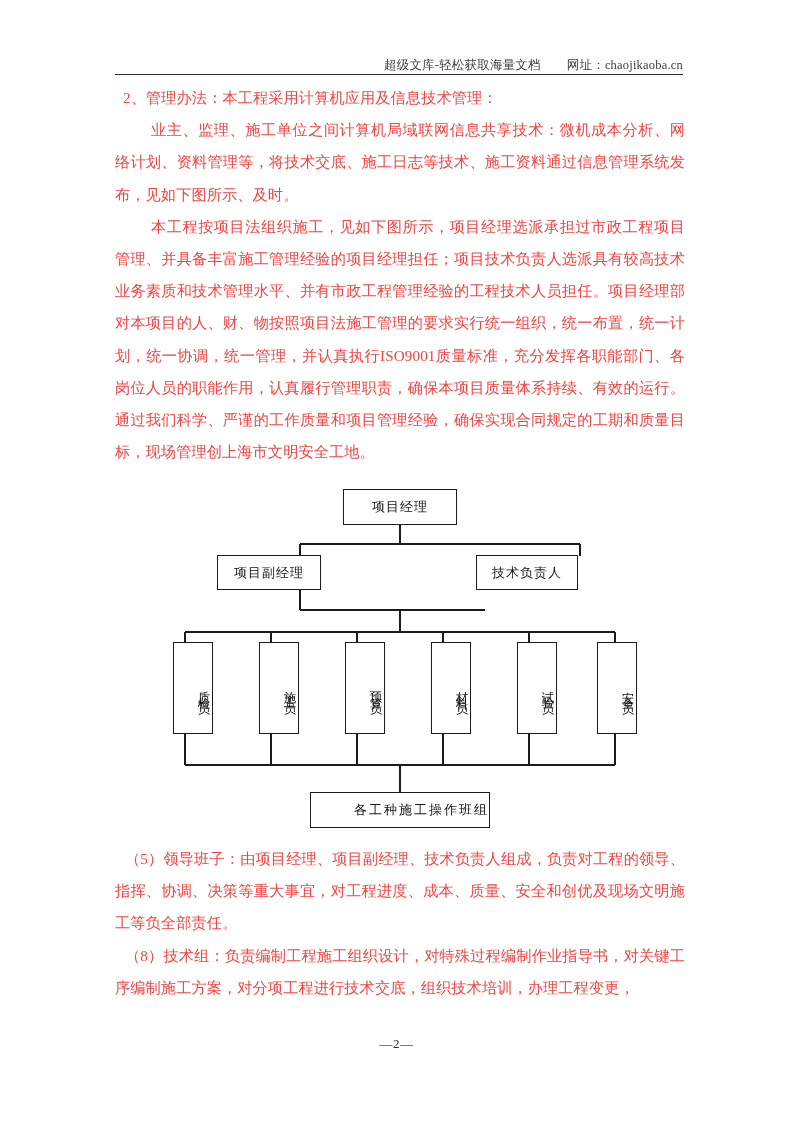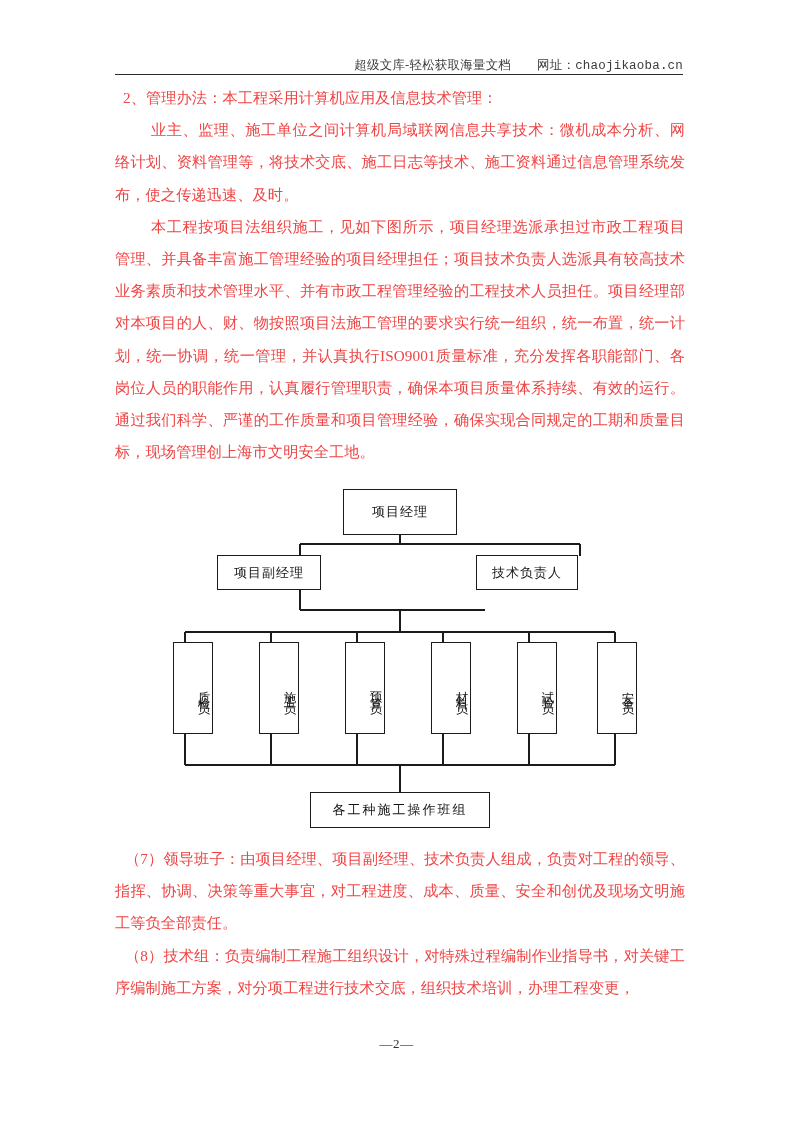--- a/index.html
+++ b/index.html
@@ -32,21 +32,21 @@
     justify-content: flex-end;
     align-items: flex-end;
     gap: 26px;
     font-size: 12.5px;
     color: #3c3c3c;
     letter-spacing: 0.2px;
     white-space: nowrap;
   }
   .page-header .hdr-url-label { letter-spacing: 0.2px; text-align: center; }
   .page-header .hdr-url {
-    font-family: Liberation Mono, monospace;
+    font-family: Liberation Serif, serif;
   }
   .header-rule {
     position: absolute;
     left: 115px;
     top: 74px;
     width: 568px;
     height: 0;
     border-top: 1.3px solid #2a2a2a;
   }
 
@@ -123,21 +123,21 @@
 <div class="page">
 
   <div class="page-header">
     <span class="hdr-site">超级文库-轻松获取海量文档</span>
     <span class="hdr-url-wrap"><span class="hdr-url-label">网址：</span><span class="hdr-url">chaojikaoba.cn</span></span>
   </div>
   <div class="header-rule"></div>
 
   <div class="body-col">
     <p class="para indent-1">2、管理办法：本工程采用计算机应用及信息技术管理：</p>
-    <p class="para indent-2">业主、监理、施工单位之间计算机局域联网信息共享技术：微机成本分析、网络计划、资料管理等，将技术交底、施工日志等技术、施工资料通过信息管理系统发布，使之传递迅速、及时。</p>
+    <p class="para indent-2">业主、监理、施工单位之间计算机局域联网信息共享技术：微机成本分析、网络计划、资料管理等，将技术交底、施工日志等技术、施工资料通过信息管理系统发布，见如下图所示、及时。</p>
     <p class="para indent-2">本工程按项目法组织施工，见如下图所示，项目经理选派承担过市政工程项目管理、并具备丰富施工管理经验的项目经理担任；项目技术负责人选派具有较高技术业务素质和技术管理水平、并有市政工程管理经验的工程技术人员担任。项目经理部对本项目的人、财、物按照项目法施工管理的要求实行统一组织，统一布置，统一计划，统一协调，统一管理，并认真执行ISO9001质量标准，充分发挥各职能部门、各岗位人员的职能作用，认真履行管理职责，确保本项目质量体系持续、有效的运行。通过我们科学、严谨的工作质量和项目管理经验，确保实现合同规定的工期和质量目标，现场管理创上海市文明安全工地。</p>
   </div>
 
   <div class="org-chart">
 
     <svg width="570" height="355" viewBox="0 0 570 355">
       <g stroke="#1b1b1b" stroke-width="1.2" fill="none" shape-rendering="crispEdges">
 
         <line x1="285" y1="40" x2="285" y2="60"></line>
 
@@ -170,21 +170,21 @@
         <line x1="328" y1="250" x2="328" y2="281"></line>
         <line x1="414" y1="250" x2="414" y2="281"></line>
         <line x1="500" y1="250" x2="500" y2="281"></line>
 
         <line x1="70" y1="281" x2="500" y2="281"></line>
 
         <line x1="285" y1="281" x2="285" y2="308"></line>
       </g>
     </svg>
 
-    <div class="node" style="left:228px; top:5px; width:114px; height:46px;">
+    <div class="node" style="left:228px; top:5px; width:114px; height:36px;">
       <span>项目经理</span>
     </div>
 
     <div class="node" style="left:361px; top:71px; width:102px; height:35px;">
       <span>技术负责人</span>
     </div>
     <div class="node" style="left:102px; top:71px; width:104px; height:35px;">
       <span>项目副经理</span>
     </div>
 
@@ -200,27 +200,27 @@
     <div class="node vertical" style="left:316px; top:158px; width:40px; height:92px;">
       <span>材料员</span>
     </div>
     <div class="node vertical" style="left:402px; top:158px; width:40px; height:92px;">
       <span>试验员</span>
     </div>
     <div class="node vertical" style="left:482px; top:158px; width:40px; height:92px;">
       <span>安全员</span>
     </div>
 
-    <div class="node" style="left:195px; top:308px; width:180px; height:36px; letter-spacing:2px;">
+    <div class="node" style="left:195px; top:308px; width:180px; height:36px; letter-spacing:2px;justify-content:flex-end;">
       <span>各工种施工操作班组</span>
     </div>
   </div>
 
   <div class="body-col" style="top:843px;">
-    <p class="para indent-half">（7）领导班子：由项目经理、项目副经理、技术负责人组成，负责对工程的领导、指挥、协调、决策等重大事宜，对工程进度、成本、质量、安全和创优及现场文明施工等负全部责任。</p>
+    <p class="para indent-half">（5）领导班子：由项目经理、项目副经理、技术负责人组成，负责对工程的领导、指挥、协调、决策等重大事宜，对工程进度、成本、质量、安全和创优及现场文明施工等负全部责任。</p>
     <p class="para indent-half">（8）技术组：负责编制工程施工组织设计，对特殊过程编制作业指导书，对关键工序编制施工方案，对分项工程进行技术交底，组织技术培训，办理工程变更，</p>
   </div>
 
   <div class="page-footer">
     <span>—2—</span>
   </div>
 
 </div>
 
 </body></html>

